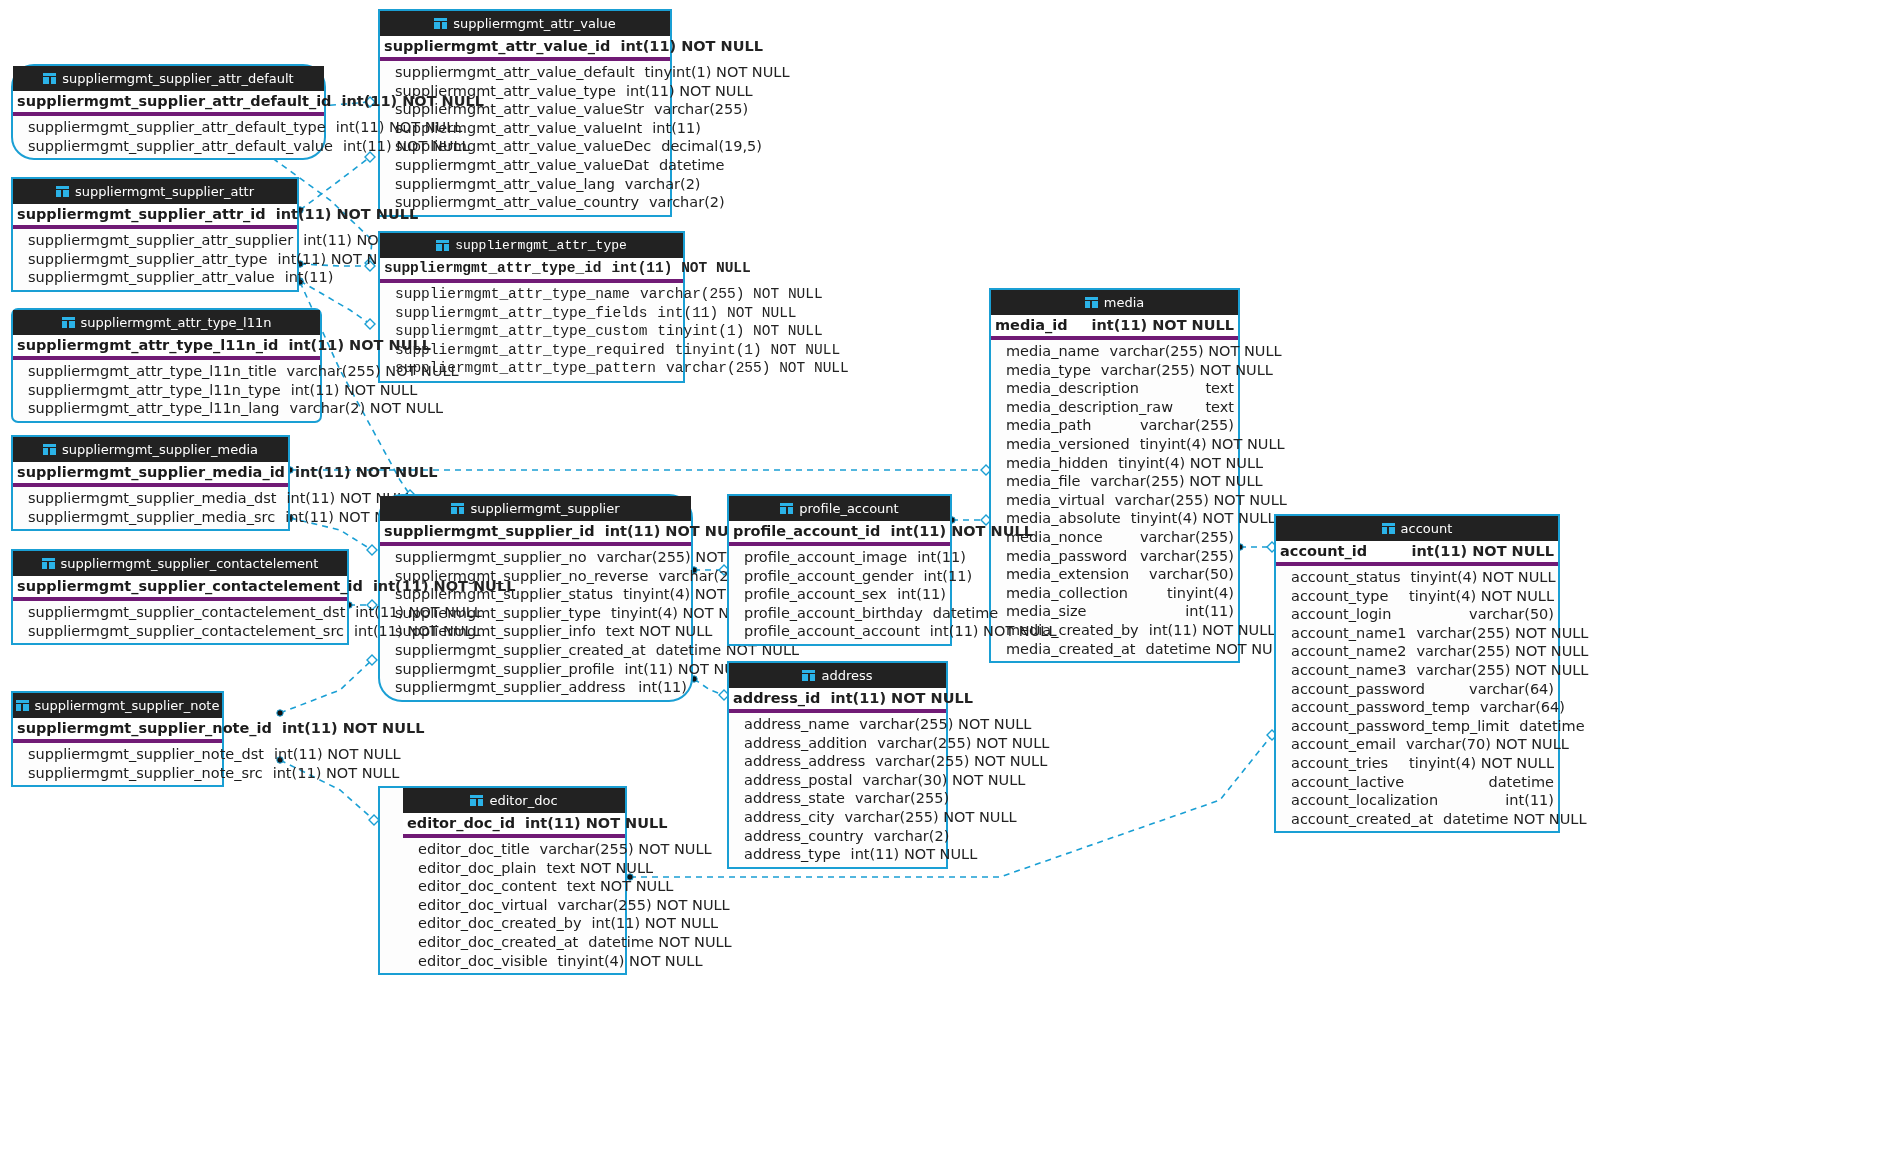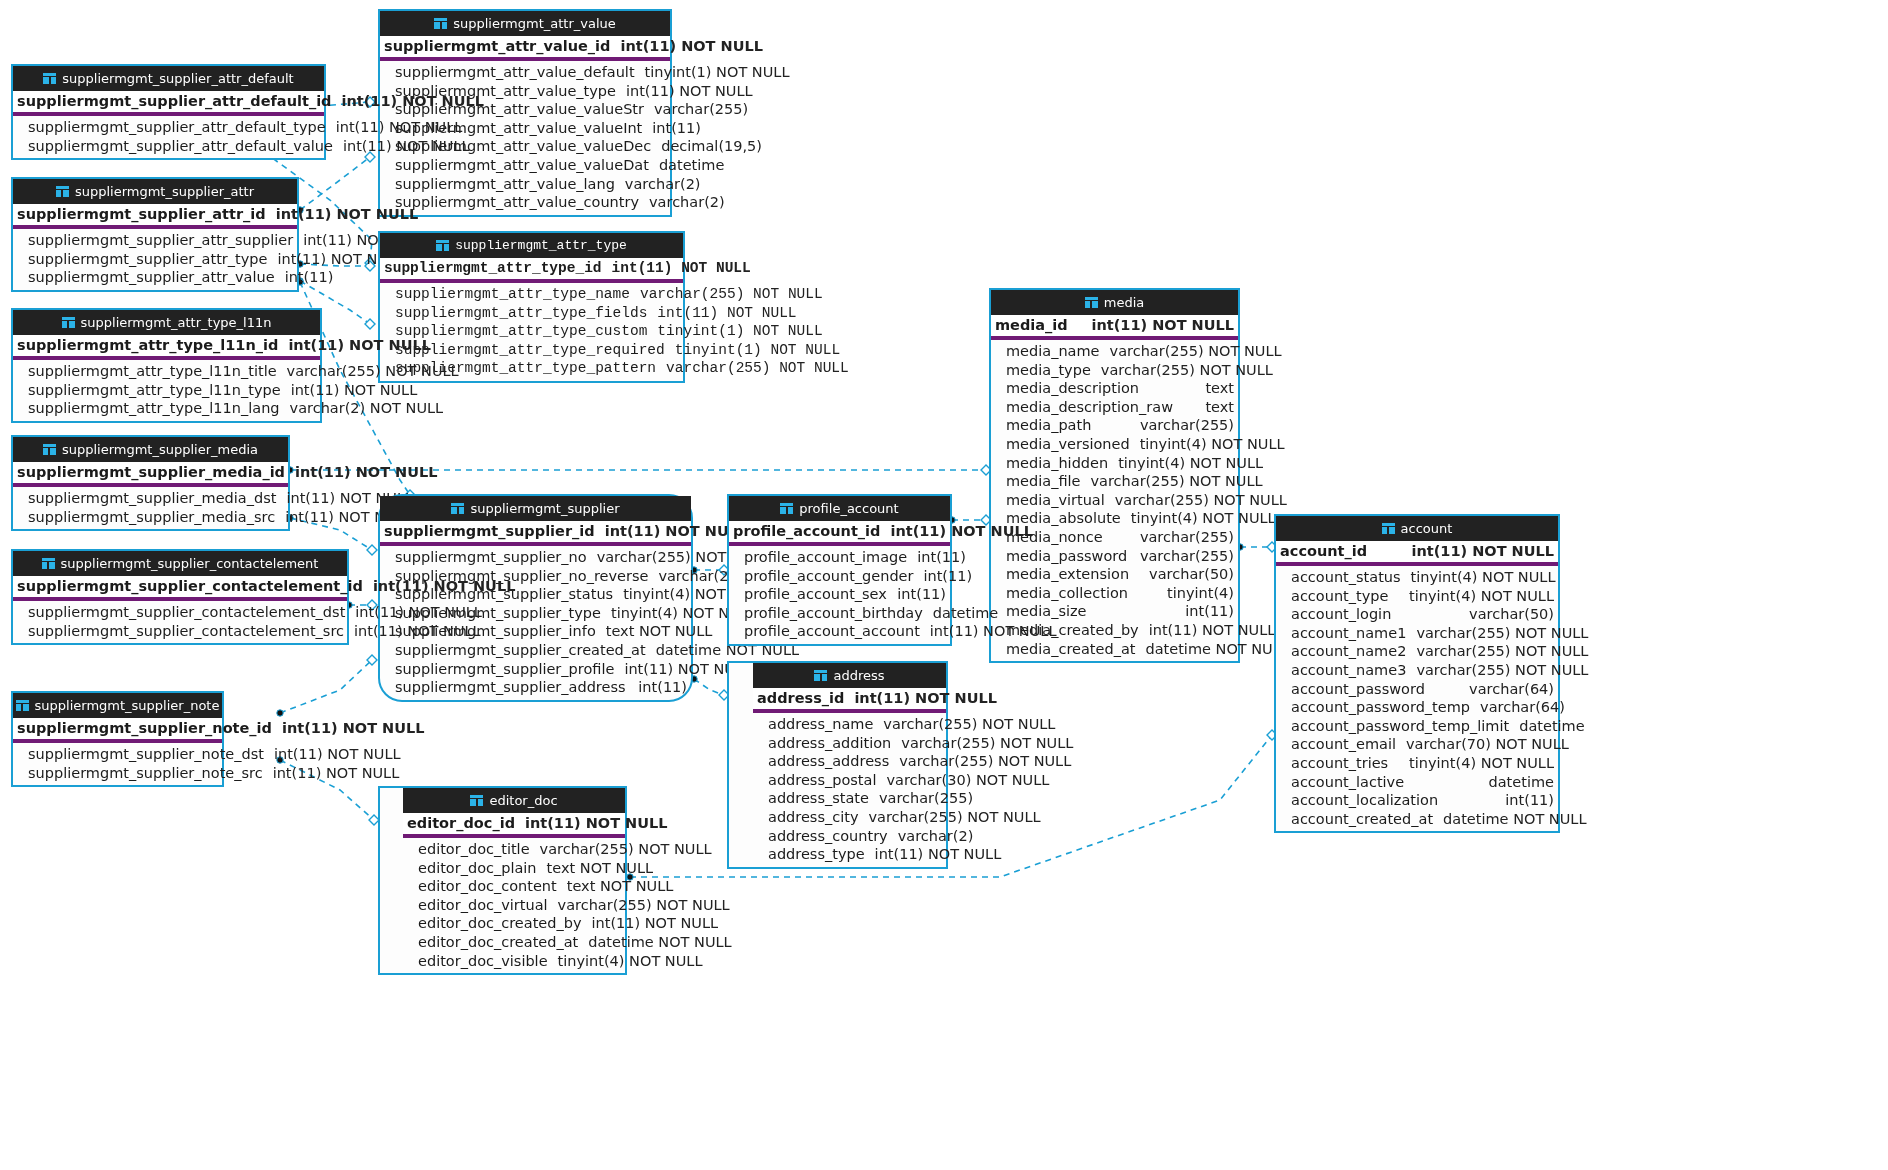--- a/index.html
+++ b/index.html
@@ -186,21 +186,21 @@
         <div class="row">
           <span class="col-name">suppliermgmt_attr_value_lang</span>
           <span class="col-type">varchar(2)</span>
         </div>
         <div class="row">
           <span class="col-name">suppliermgmt_attr_value_country</span>
           <span class="col-type">varchar(2)</span>
         </div>
       </div>
     </div>
-    <div class="entity" style="left: 11px; top: 64px; width: 315px;">
+    <div class="entity" style="left: 11px; top: 64px; width: 315px; border-radius: 23px;">
       <div class="ent-header">
         <span class="tbl-icon">
           <i class="bar b1"></i>
           <i class="bar b2"></i>
           <i class="bar b3"></i>
         </span>
         <span>suppliermgmt_supplier_attr_default</span>
       </div>
       <div class="ent-pk">
         <div class="row">
@@ -280,21 +280,21 @@
         <div class="row">
           <span class="col-name">suppliermgmt_attr_type_required</span>
           <span class="col-type">tinyint(1) NOT NULL</span>
         </div>
         <div class="row">
           <span class="col-name">suppliermgmt_attr_type_pattern</span>
           <span class="col-type">varchar(255) NOT NULL</span>
         </div>
       </div>
     </div>
-    <div class="entity" style="left: 11px; top: 308px; width: 311px;">
+    <div class="entity" style="left: 11px; top: 308px; width: 311px; border-radius: 7px;">
       <div class="ent-header">
         <span class="tbl-icon">
           <i class="bar b1"></i>
           <i class="bar b2"></i>
           <i class="bar b3"></i>
         </span>
         <span>suppliermgmt_attr_type_l11n</span>
       </div>
       <div class="ent-pk">
         <div class="row">
@@ -610,21 +610,21 @@
         <div class="row">
           <span class="col-name">suppliermgmt_supplier_contactelement_dst</span>
           <span class="col-type">int(11) NOT NULL</span>
         </div>
         <div class="row">
           <span class="col-name">suppliermgmt_supplier_contactelement_src</span>
           <span class="col-type">int(11) NOT NULL</span>
         </div>
       </div>
     </div>
-    <div class="entity" style="left: 727px; top: 661px; width: 221px; padding-left: 24px;">
+    <div class="entity" style="left: 727px; top: 661px; width: 221px;">
       <div class="ent-header">
         <span class="tbl-icon">
           <i class="bar b1"></i>
           <i class="bar b2"></i>
           <i class="bar b3"></i>
         </span>
         <span>address</span>
       </div>
       <div class="ent-pk">
         <div class="row">

